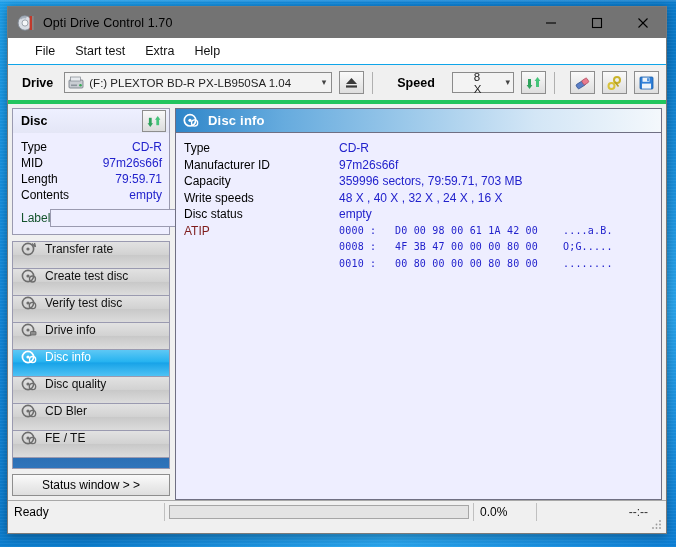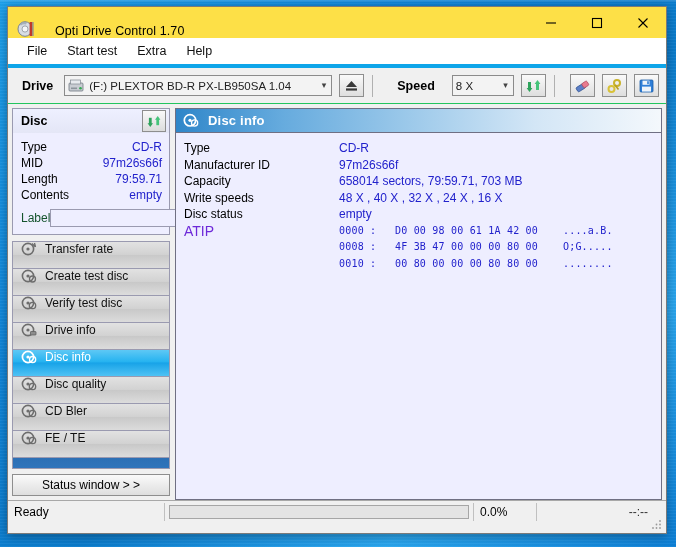--- a/index.html
+++ b/index.html
@@ -16,40 +16,40 @@
   }
   .desktop:after{content:"";position:absolute;inset:0;
     background:repeating-linear-gradient(180deg, rgba(255,255,255,0.045) 0 1px, rgba(0,0,0,0.02) 1px 3px);
   }
 
   
   .window{position:absolute;left:7px;top:6px;width:660px;height:528px;
     background:#f0f0f0;border:1px solid #7a7a7a;box-sizing:border-box;
     box-shadow:0 2px 10px rgba(0,0,0,.35);}
 
-  .titlebar{height:31px;background:#fde047;display:flex;align-items:flex-end;
-    position:relative;border-bottom:0;gap:12px;}
+  .titlebar{height:31px;background:#737373;display:flex;align-items:center;
+    position:relative;border-bottom:0;}
   .title-icon{width:18px;height:18px;margin-left:9px;margin-right:8px;position:relative;flex:none;}
   .title-text{font-size:12.5px;color:#000;letter-spacing:.1px;}
   .caption-buttons{position:absolute;right:0;top:0;height:31px;display:flex;}
   .cap{width:46px;height:31px;display:flex;align-items:center;justify-content:center;}
   .cap svg{display:block;}
 
-  .menubar{height:26px;background:#fff;display:flex;align-items:center;padding-left:10px;
-    border-bottom:4px solid #0ea5e9;}
+  .menubar{height:26px;background:#fff;display:flex;align-items:center;padding-left:18px;
+    border-bottom:1px solid #0ea5e9;}
   .menuitem{font-size:12.5px;color:#111;padding:2px 9px;margin-right:2px;cursor:default;}
 
   
   .toolbar{height:35px;background:#f0f0f0;display:flex;align-items:center;
-    padding:0 6px;border-bottom:1px solid #22c55e;}
+    padding:0 6px;border-bottom:4px solid #22c55e;}
   .tb-label{font-size:12.5px;font-weight:bold;color:#000;margin:0 11px 0 8px;}
   .combo{height:21px;background:#f3f3f3;border:1px solid #8b8b8b;display:flex;align-items:center;
     font-size:11.5px;color:#222;box-sizing:border-box;}
   .combo.drive{width:268px;padding-left:3px;}
-  .combo.speed{width:62px;padding-left:3px;margin-left:6px;gap:24px;}
+  .combo.speed{width:62px;padding-left:21px;margin-left:6px;gap:24px;}
   .combo .caret{margin-left:auto;margin-right:5px;color:#444;font-size:9px;line-height:1;}
   .drive-ic{width:16px;height:14px;margin-right:5px;flex:none;}
   .tbbtn{width:25px;height:23px;background:linear-gradient(180deg,#fafafa,#dedede);
     border:1px solid #8e8e8e;margin-left:7px;display:flex;align-items:center;justify-content:center;
     box-sizing:border-box;}
   .sep{width:1px;height:22px;background:#b0b0b0;margin:0 8px;}
 
   
   .body{display:flex;height:396px;background:#f0f0f0;padding:4px 4px 0 4px;box-sizing:border-box;}
 
@@ -92,21 +92,21 @@
     border-bottom:1px solid #6f6f83;}
   .panel-head .ico{width:16px;height:15px;margin-right:9px;}
   .panel-head .t{font-size:13px;font-weight:bold;color:#ffffff;letter-spacing:.2px;}
   .panel-body{flex:1;background:#eeeeff;padding:7px 0 0 8px;position:relative;overflow:hidden;}
   .inforow{display:flex;font-size:12px;line-height:16.5px;}
   .inforow .k{width:155px;color:#000;flex:none;}
   .inforow .v{color:#2222cc;}
   .hexline{font-family:"DejaVu Sans Mono", monospace;font-size:10px;color:#2222cc;
     line-height:16.5px;letter-spacing:.2px;white-space:pre;}
   .hexwrap{display:flex;}
-  .hexwrap .k{width:155px;flex:none;font-size:14px;color:#6d28d9;line-height:16.5px;}
+  .hexwrap .k{width:155px;flex:none;font-size:12px;color:#7f1d1d;line-height:16.5px;}
 
   
   .statusbar{height:22px;background:#f0f0f0;display:flex;align-items:center;
     border-top:1px solid #a8a8a8;font-size:12px;color:#000;box-sizing:border-box;}
   .sb-ready{width:150px;padding-left:6px;flex:none;}
   .sb-sep{width:1px;height:18px;background:#c0c0c0;}
   .sb-prog{flex:none;width:300px;margin:0 4px;height:14px;background:#e4e4e4;border:1px solid #a6a6a6;box-sizing:border-box;}
   .sb-pct{width:56px;padding-left:6px;flex:none;}
   .sb-time{flex:1;text-align:right;padding-right:18px;color:#333;}
   .grip{position:absolute;right:3px;bottom:3px;width:12px;height:12px;}
@@ -373,21 +373,21 @@
         <div class="inforow">
           <span class="k">Type</span>
           <span class="v">CD-R</span>
         </div>
         <div class="inforow">
           <span class="k">Manufacturer ID</span>
           <span class="v">97m26s66f</span>
         </div>
         <div class="inforow">
           <span class="k">Capacity</span>
-          <span class="v">658014 sectors, 79:59.71, 703 MB</span>
+          <span class="v">359996 sectors, 79:59.71, 703 MB</span>
         </div>
         <div class="inforow">
           <span class="k">Write speeds</span>
           <span class="v">48 X , 40 X , 32 X , 24 X , 16 X</span>
         </div>
         <div class="inforow">
           <span class="k">Disc status</span>
           <span class="v">empty</span>
         </div>
 

